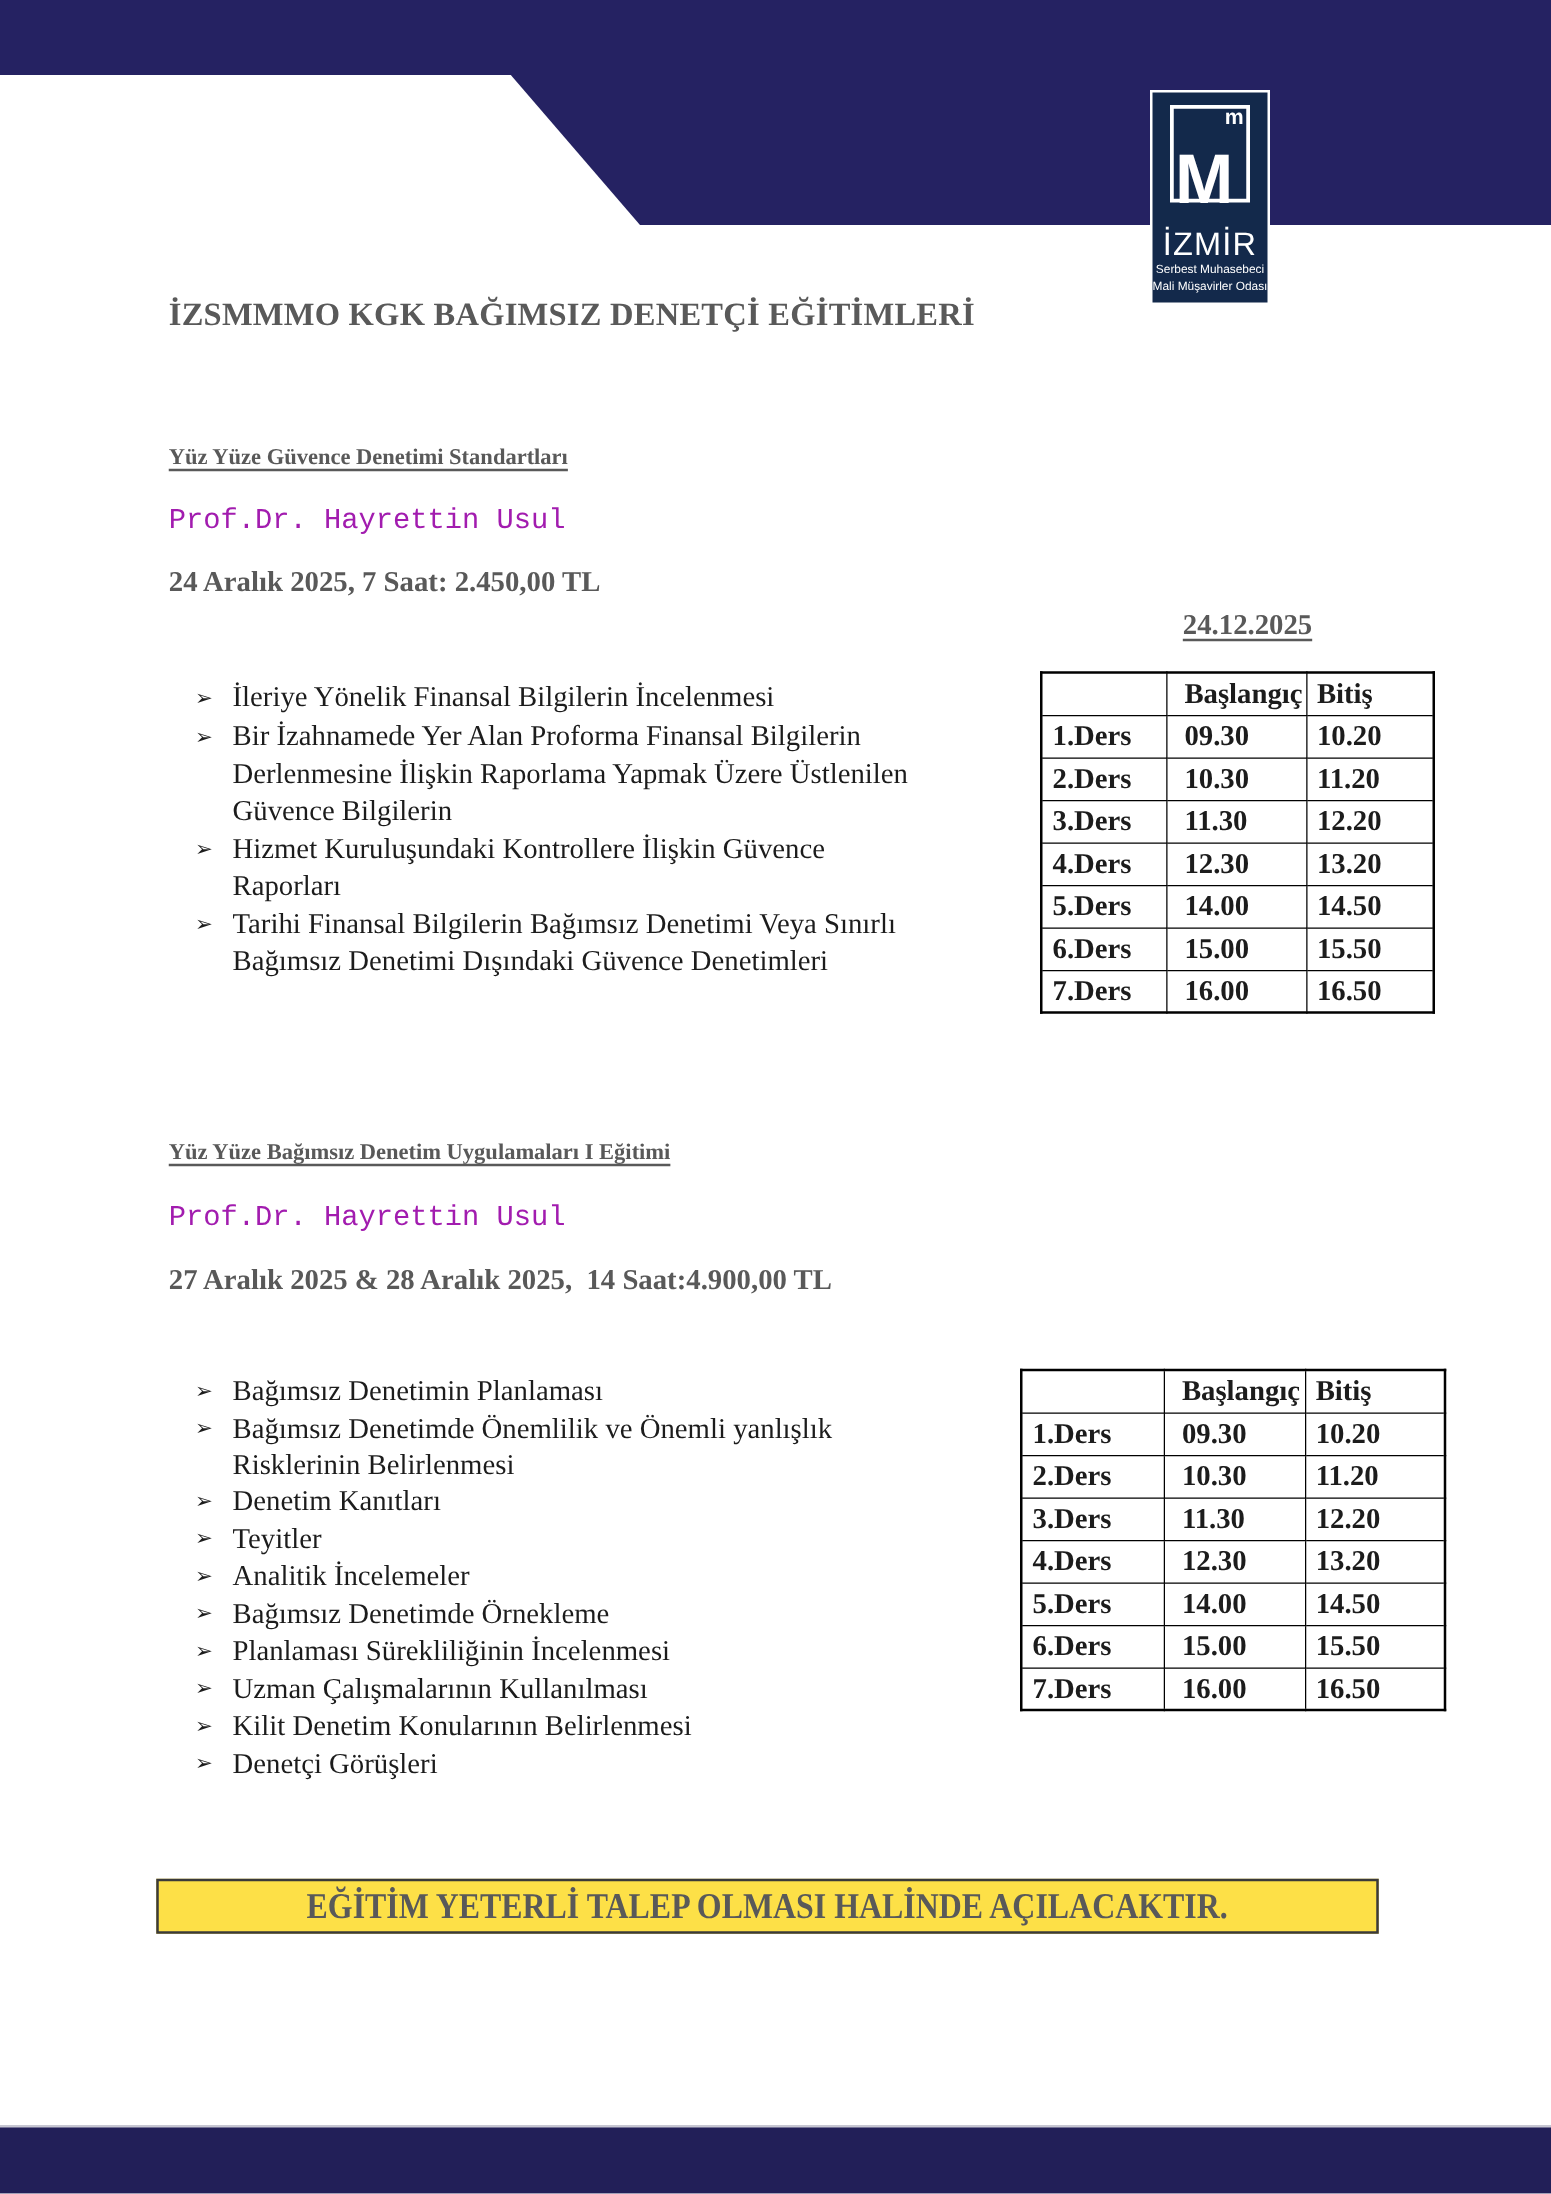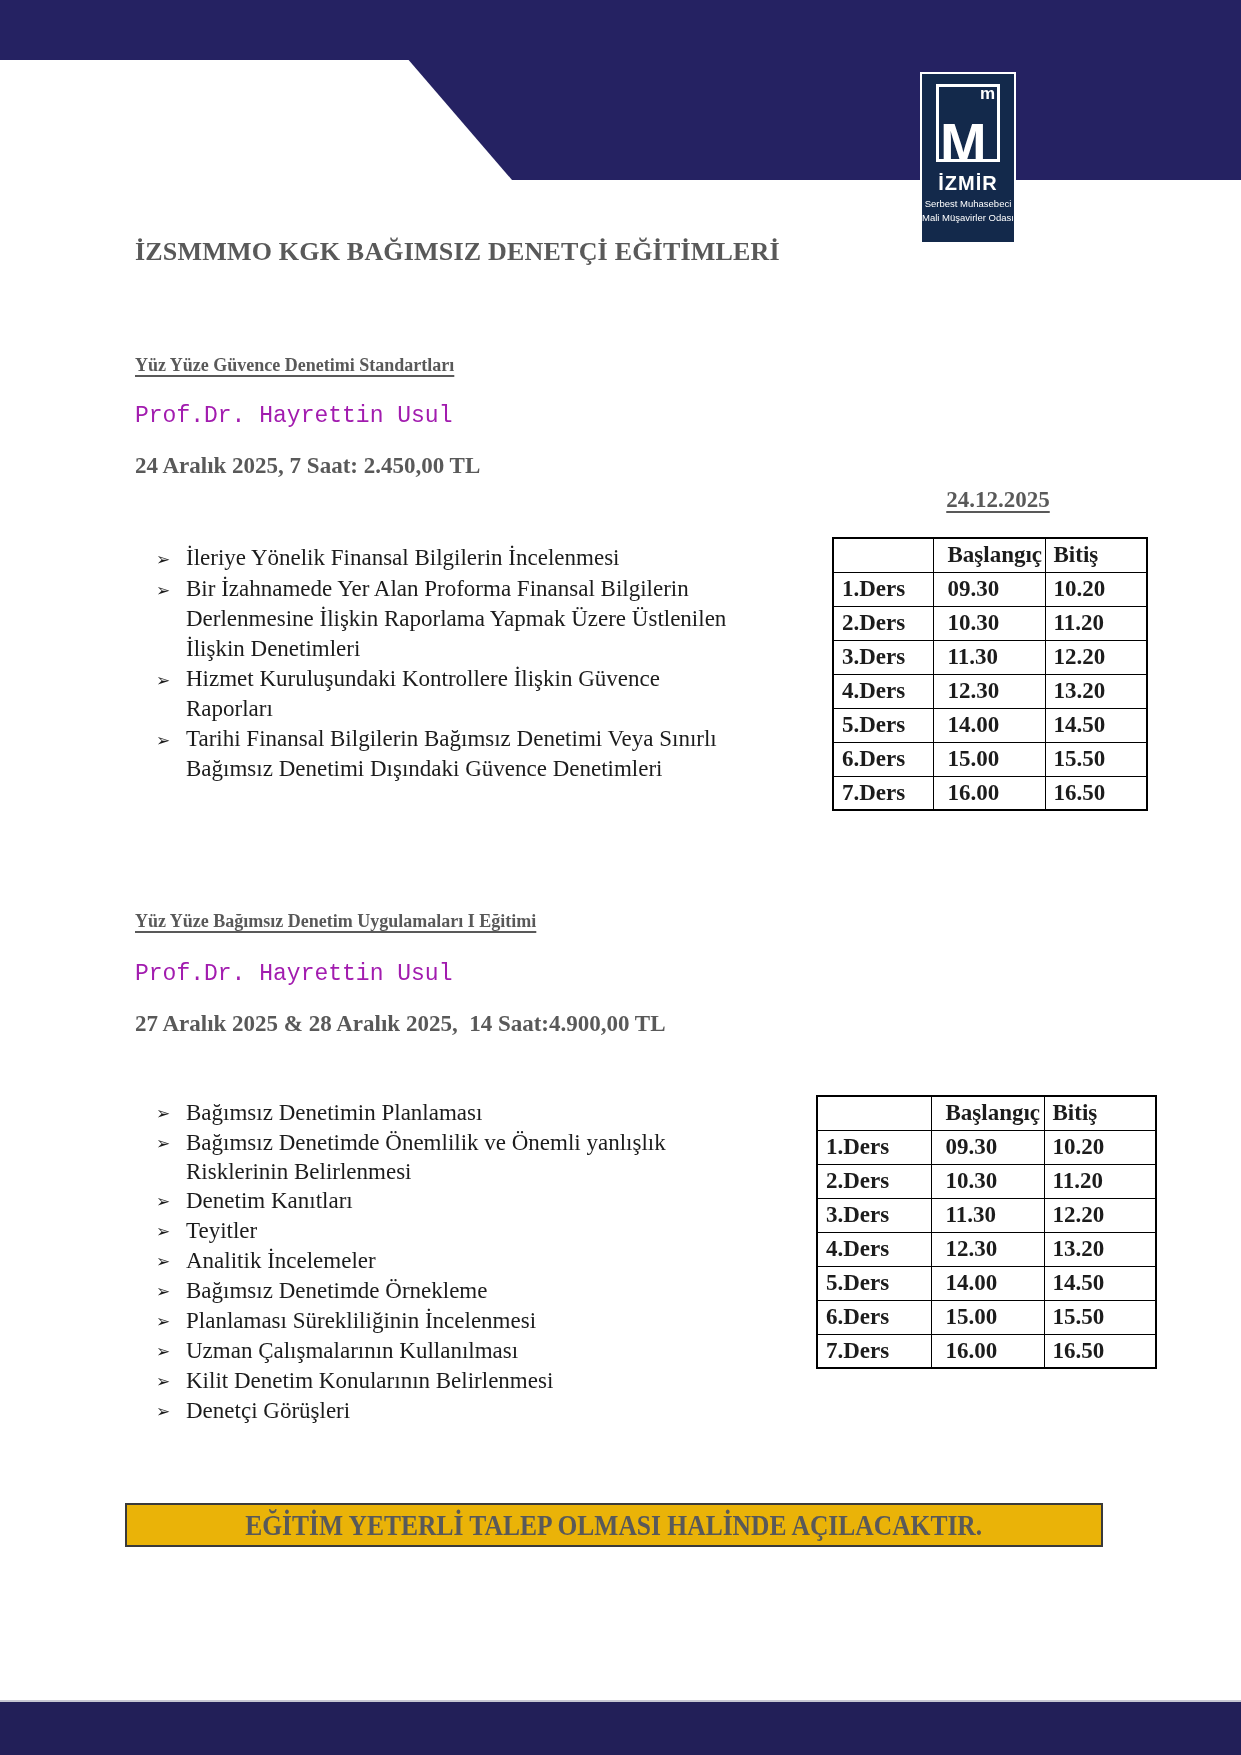--- a/index.html
+++ b/index.html
@@ -24,21 +24,21 @@
 
   
   .logo {
     position:absolute; left:920px; top:72px; width:96px; height:172px;
     background:#13294b; border:2px solid #ffffff;
     font-family:"Liberation Sans", sans-serif; color:#ffffff; text-align:center;
   }
   .logo-msquare { position:relative; width:64px; height:78px; border:3px solid #ffffff; margin:10px auto 0; }
   .logo-m-big { position:absolute; left:50%; bottom:-12px; transform:translateX(-60%); font-weight:bold; font-size:56px; line-height:56px; }
   .logo-m-small { position:absolute; right:2px; top:-2px; font-weight:bold; font-size:17px; line-height:17px; }
-  .logo-city { margin-top:8px; font-weight:bold; font-size:20px; line-height:26px; letter-spacing:1px; }
+  .logo-city { margin-top:20px; font-weight:normal; font-size:26px; line-height:26px; letter-spacing:1px; }
   .logo-sub { font-weight:normal; font-size:9.5px; line-height:11.5px; margin-top:2px; }
 
   
   .doc-title {
     position:absolute; left:135px; top:237px;
     font-weight:bold; font-size:26px; color:#595959; letter-spacing:0.2px;
   }
   .sec-heading {
     position:absolute; left:135px;
     font-weight:bold; font-size:18px; color:#595959;
@@ -78,21 +78,21 @@
   }
   .sched td:nth-child(2), .sched th:nth-child(2) { padding-left:14px; }
   .tbl1 { left:832px; top:537px; width:314px; }
   .tbl1 col.c1 { width:100px; } .tbl1 col.c2 { width:112px; } .tbl1 col.c3 { width:102px; }
   .tbl2 { left:816px; top:1095px; width:339px; }
   .tbl2 col.c1 { width:114px; } .tbl2 col.c2 { width:113px; } .tbl2 col.c3 { width:112px; }
 
   
   .banner-box {
     position:absolute; left:125px; top:1503px; width:978px; height:44px;
-    border:2px solid #3a3a3a; background:#eab308;
+    border:2px solid #3a3a3a; background:#fde047;
     display:flex; align-items:center; justify-content:center;
   }
   .banner-text {
     font-weight:bold; font-size:29px; color:#595959; white-space:nowrap;
     display:inline-block; transform:scaleX(0.88); transform-origin:center;
   }
 
   
   .footer-band {
     position:absolute; left:0; top:1700px; width:1241px; height:55px;
@@ -124,21 +124,21 @@
   <div class="date-line d1">24 Aralık 2025, 7 Saat: 2.450,00 TL</div>
   <div class="table-title t1-title">24.12.2025</div>
 
   <ul class="topics list1">
     <li>
         <span class="blt">➢</span>
         <span class="topic-text">İleriye Yönelik Finansal Bilgilerin İncelenmesi</span>
       </li>
     <li>
         <span class="blt">➢</span>
-        <span class="topic-text">Bir İzahnamede Yer Alan Proforma Finansal Bilgilerin Derlenmesine İlişkin Raporlama Yapmak Üzere Üstlenilen İlişkin Denetimleri</span>
+        <span class="topic-text">Bir İzahnamede Yer Alan Proforma Finansal Bilgilerin Derlenmesine İlişkin Raporlama Yapmak Üzere Üstlenilen Güvence Bilgilerin</span>
       </li>
     <li>
         <span class="blt">➢</span>
         <span class="topic-text">Hizmet Kuruluşundaki Kontrollere İlişkin Güvence Raporları</span>
       </li>
     <li>
         <span class="blt">➢</span>
         <span class="topic-text">Tarihi Finansal Bilgilerin Bağımsız Denetimi Veya Sınırlı Bağımsız Denetimi Dışındaki Güvence Denetimleri</span>
       </li>
   </ul>

